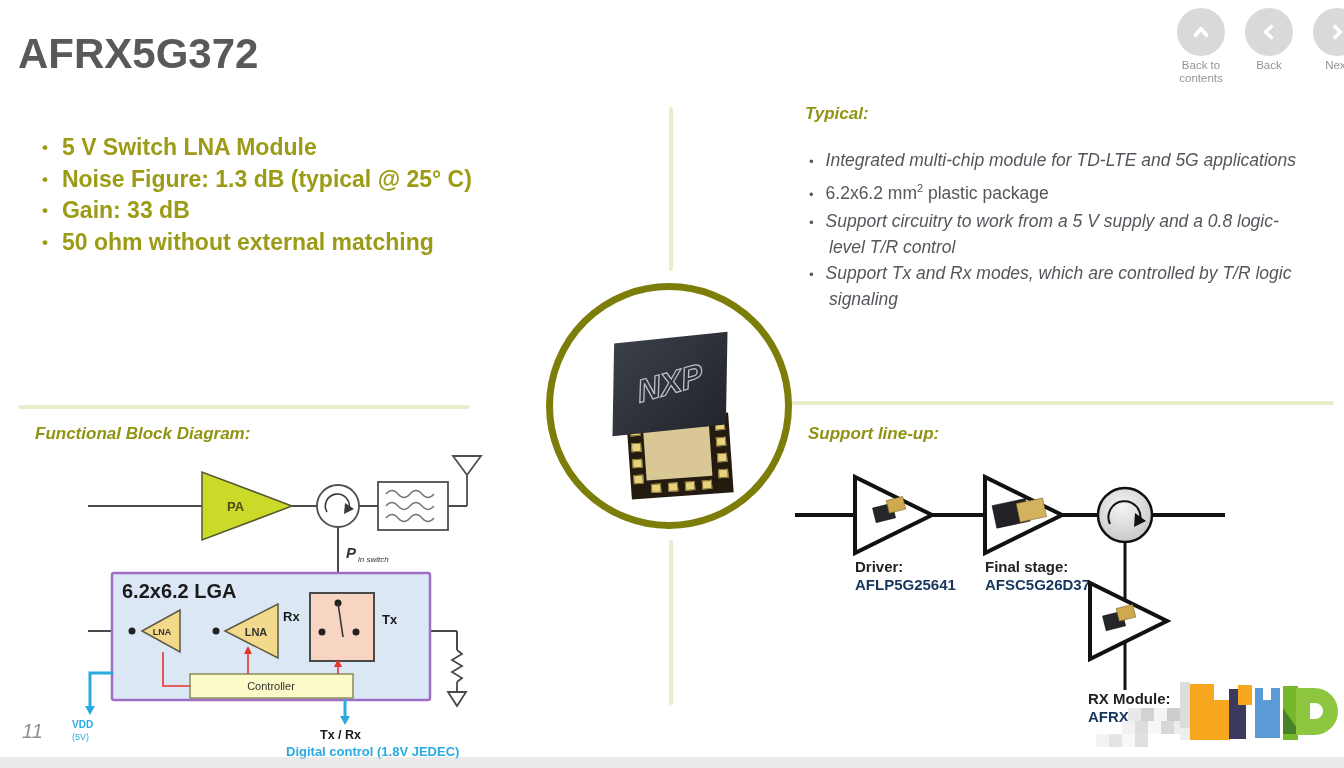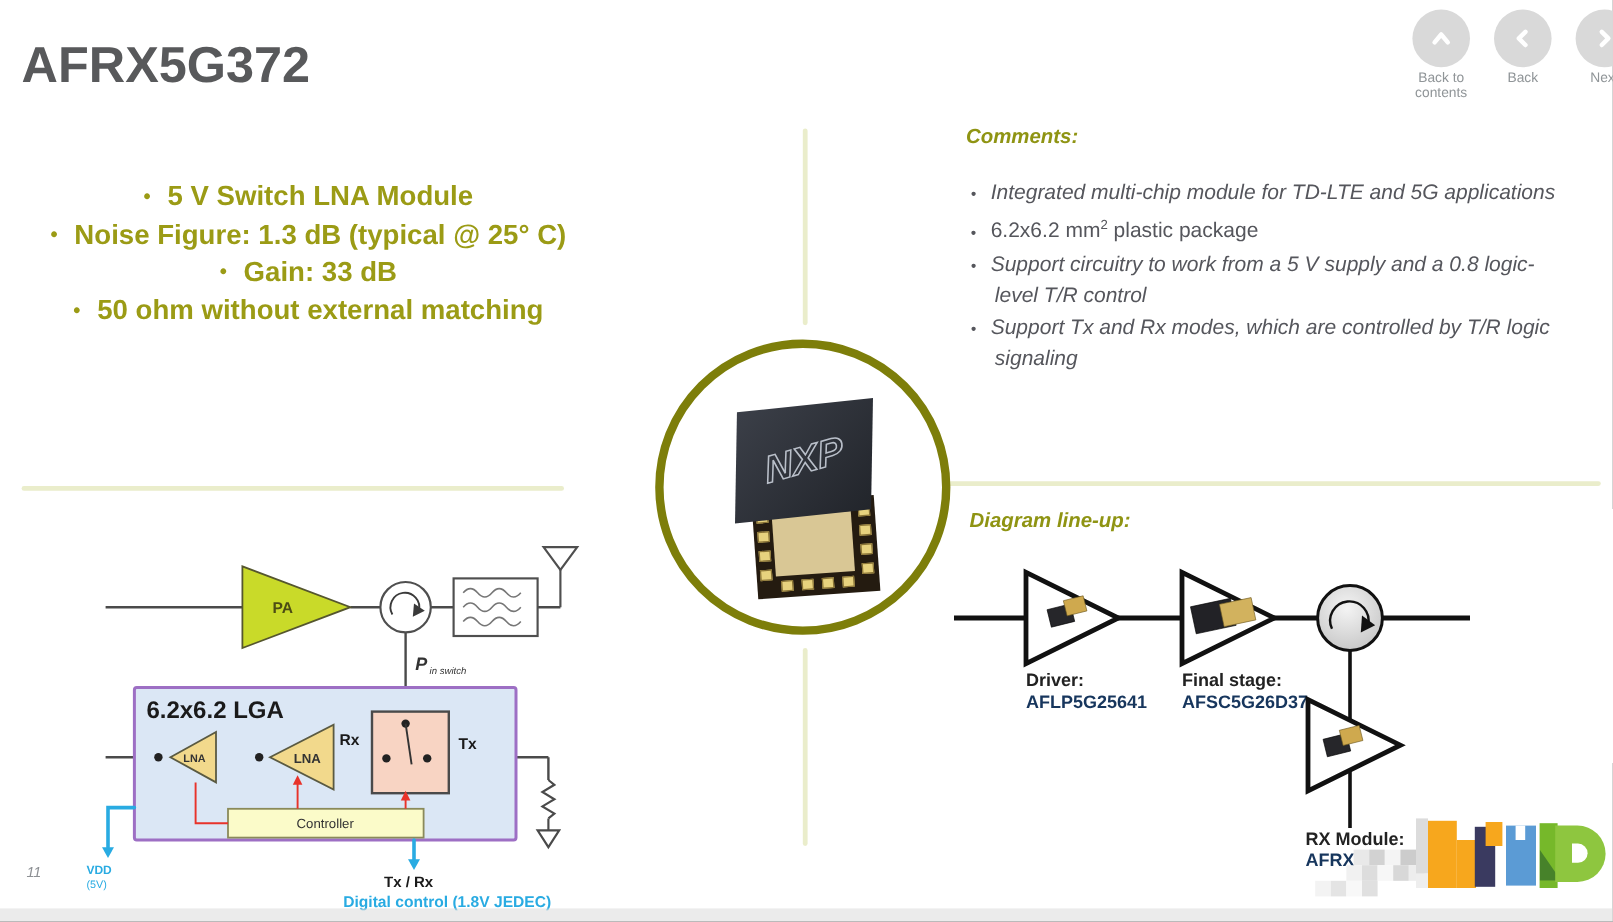--- a/index.html
+++ b/index.html
@@ -11,21 +11,21 @@
   
   .title{left:18px;top:30px;font-size:42px;font-weight:bold;color:#58595b;}
 
   
   .nav-item{width:70px;text-align:center;}
   .nav-circle{width:48px;height:48px;border-radius:50%;background:#d9d9d9;margin:0 auto;
               display:flex;align-items:center;justify-content:center;}
   .nav-label{margin-top:3px;font-size:11.5px;color:#909598;line-height:13px;white-space:pre-line;}
 
   
-  .features{left:42px;top:148px;margin:0;padding:0;list-style:none;text-align:center;}
+  .features{left:42px;top:132px;margin:0;padding:0;list-style:none;}
   .features li{font-size:23px;font-weight:bold;color:#9b9b15;line-height:31.5px;}
   .features li::before{content:"•";font-size:17px;margin-right:14px;vertical-align:2px;}
 
   
   .div-pale{background:#eaedcb;border-radius:2px;}
 
   
   .comments{left:805px;top:104px;width:532px;}
   .comments-heading{color:#8f9413;font-style:italic;font-weight:bold;font-size:17px;}
   .comments ul{margin:24px 0 0 0;padding:0 0 0 4px;list-style:none;width:492px;}
@@ -43,21 +43,21 @@
             transform:rotate(-6deg) skewX(-7deg);z-index:2;}
   .chip-bottom{left:76px;top:126px;width:102px;height:80px;background:#241b10;transform:rotate(-4deg);z-index:1;}
   .chip-plate{left:16px;top:12px;width:66px;height:50px;background:#d9c795;}
   .pad{position:absolute;width:10px;height:9px;background:#e7d27e;border:1px solid #8a7436;box-sizing:border-box;}
 
   .nxp-block{position:absolute;}
 
   
   .bottom-strip{left:0;top:757px;width:1344px;height:11px;background:#dadada;opacity:.55;}
 
-  .pagenum{left:22px;top:720px;font-size:12px;color:#8d9094;font-style:italic;}
+  .pagenum{left:22px;top:720px;font-size:20px;color:#8d9094;font-style:italic;}
 </style>
 </head>
 <body>
 
 <div class="slide">
 
   <div class="abs title">AFRX5G372</div>
 
   <div class="abs nav-item" style="left:1166px;top:8px;">
     <div class="nav-circle">
@@ -91,21 +91,21 @@
     <li>Gain: 33 dB</li>
     <li>50 ohm without external matching</li>
   </ul>
 
   <div class="abs div-pale" style="left:669px;top:107px;width:4px;height:164px;"></div>
   <div class="abs div-pale" style="left:669px;top:540px;width:4px;height:165px;"></div>
   <div class="abs div-pale" style="left:18px;top:405px;width:452px;height:4px;"></div>
   <div class="abs div-pale" style="left:756px;top:401px;width:578px;height:4px;"></div>
 
   <div class="abs comments">
-    <div class="comments-heading">Comments:</div>
+    <div class="comments-heading">Typical:</div>
     <ul>
       <li>Integrated multi-chip module for TD-LTE and 5G applications</li>
       <li class="upright"><span>6.2x6.2 mm</span><sup style="font-size:11px;">2</sup><span> plastic package</span></li>
       <li>Support circuitry to work from a 5 V supply and a 0.8 logic-level T/R control</li>
       <li>Support Tx and Rx modes, which are controlled by T/R logic signaling</li>
     </ul>
   </div>
 
   <div class="abs center-circle">
     <div class="abs chip-bottom">
@@ -123,20 +123,21 @@
       <div class="pad" style="left:54px;top:66px;"></div>
         <div class="pad" style="left:71px;top:66px;"></div>
     </div>
     <div class="abs chip-top">
       <svg width="114" height="92" viewBox="0 0 114 92">
         <text x="57" y="56" text-anchor="middle" font-size="32" font-weight="bold" font-style="italic" fill="none" stroke="#b9bfc9" stroke-width="1.3" transform="rotate(-10 57 46)">NXP</text>
       </svg>
     </div>
   </div>
 
+  <div class="abs section-heading" style="left:35px;top:424px;">Functional Block Diagram:</div>
 
   <svg class="abs" style="left:20px;top:448px;" width="620" height="320" viewBox="0 0 620 320">
 
     <line x1="68" y1="58" x2="182" y2="58" stroke="#4a4a4a" stroke-width="2"></line>
     <line x1="272" y1="58" x2="297" y2="58" stroke="#4a4a4a" stroke-width="2"></line>
     <line x1="339" y1="58" x2="358" y2="58" stroke="#4a4a4a" stroke-width="2"></line>
     <line x1="428" y1="58" x2="447" y2="58" stroke="#4a4a4a" stroke-width="2"></line>
     <line x1="318" y1="79" x2="318" y2="155" stroke="#4a4a4a" stroke-width="2"></line>
     <line x1="68" y1="183" x2="437" y2="183" stroke="#4a4a4a" stroke-width="2"></line>
     <line x1="437" y1="183" x2="437" y2="202" stroke="#4a4a4a" stroke-width="2"></line>
@@ -196,21 +197,21 @@
     <polygon points="65,258 75,258 70,267" fill="#29abe2"></polygon>
     <text x="52" y="280" font-size="10" font-weight="bold" fill="#29abe2">VDD</text>
     <text x="52" y="292" font-size="9" fill="#29abe2">(5V)</text>
 
     <line x1="325" y1="252" x2="325" y2="268" stroke="#29abe2" stroke-width="3" stroke-linecap="round"></line>
     <polygon points="320,268 330,268 325,277" fill="#29abe2"></polygon>
     <text x="300" y="291" font-size="12.5" font-weight="bold" fill="#1a1a1a">Tx  / Rx</text>
     <text x="266" y="308" font-size="13" font-weight="bold" fill="#29abe2">Digital control (1.8V JEDEC)</text>
   </svg>
 
-  <div class="abs section-heading" style="left:808px;top:424px;">Diagram line-up:</div>
+  <div class="abs section-heading" style="left:808px;top:424px;">Support line-up:</div>
 
   <svg class="abs" style="left:790px;top:450px;" width="554" height="318" viewBox="0 0 554 318">
     <defs>
       <radialGradient id="circGrad" cx="45%" cy="35%" r="70%">
         <stop offset="0%" stop-color="#f4f4f4"></stop>
           <stop offset="100%" stop-color="#c6c6c6"></stop>
       </radialGradient>
     </defs>
     <line x1="5" y1="65" x2="435" y2="65" stroke="#111111" stroke-width="4"></line>
 

